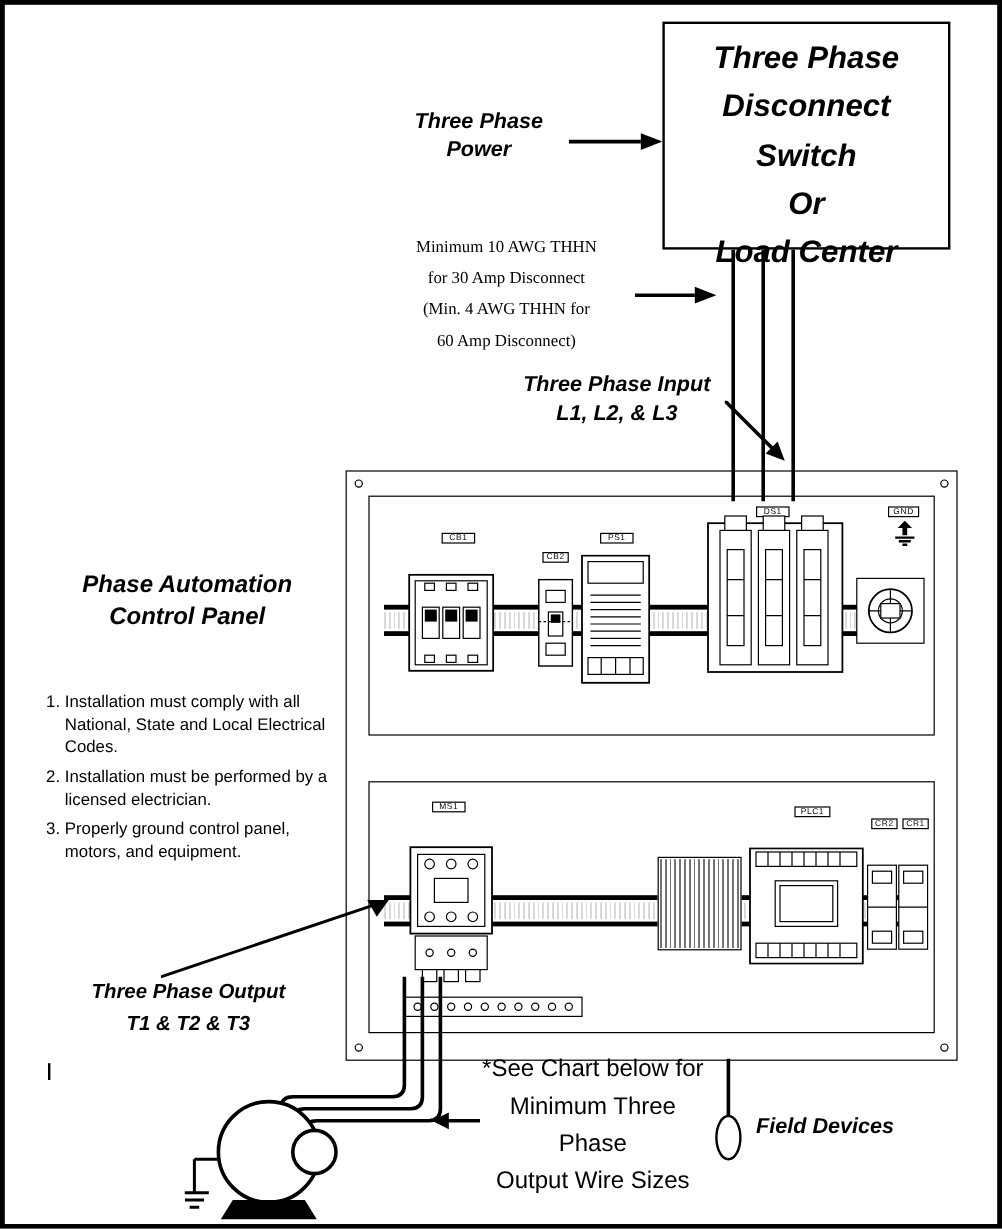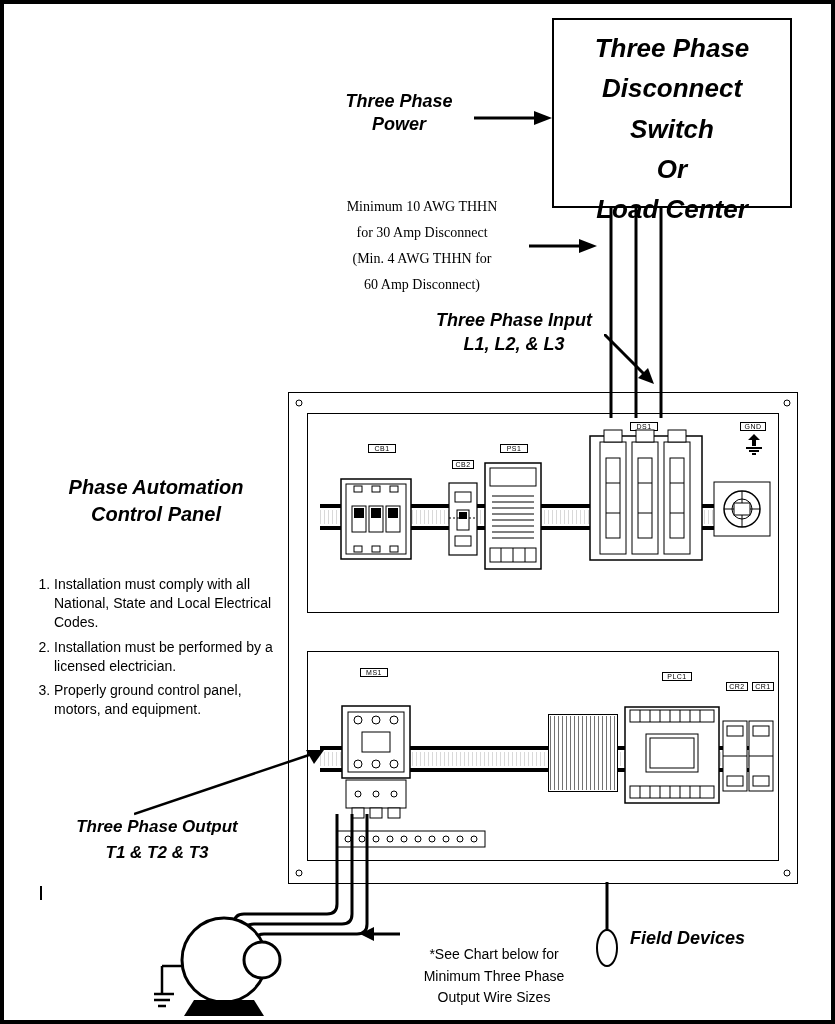--- a/index.html
+++ b/index.html
@@ -360,21 +360,21 @@
     <div>T1 &amp; T2 &amp; T3</div>
   </div>
 
   <svg class="abs" style="left:130px; top:746px;" width="200" height="66">
     <line x1="0" y1="64" x2="178" y2="4" stroke="#000" stroke-width="2.5"></line>
     <polygon points="172,0 190,0 180,14"></polygon>
   </svg>
 
   <div class="abs" style="left:36px; top:882px; width:2px; height:14px; background:#000;"></div>
 
-  <div class="abs center" style="left:390px; top:940px; width:200px; font-family:Arial,sans-serif; font-size:14px; line-height:1.55;">
+  <div class="abs center" style="left:390px; top:872px; width:200px; font-family:Arial,sans-serif; font-size:20px; line-height:1.55;">
     <div>*See Chart below for</div>
     <div>Minimum Three Phase</div>
     <div>Output Wire Sizes</div>
   </div>
 
   <svg class="abs" style="left:356px; top:920px;" width="40" height="20">
     <line x1="40" y1="10" x2="12" y2="10" stroke="#000" stroke-width="3"></line>
     <polygon points="14,3 0,10 14,17"></polygon>
   </svg>
 

